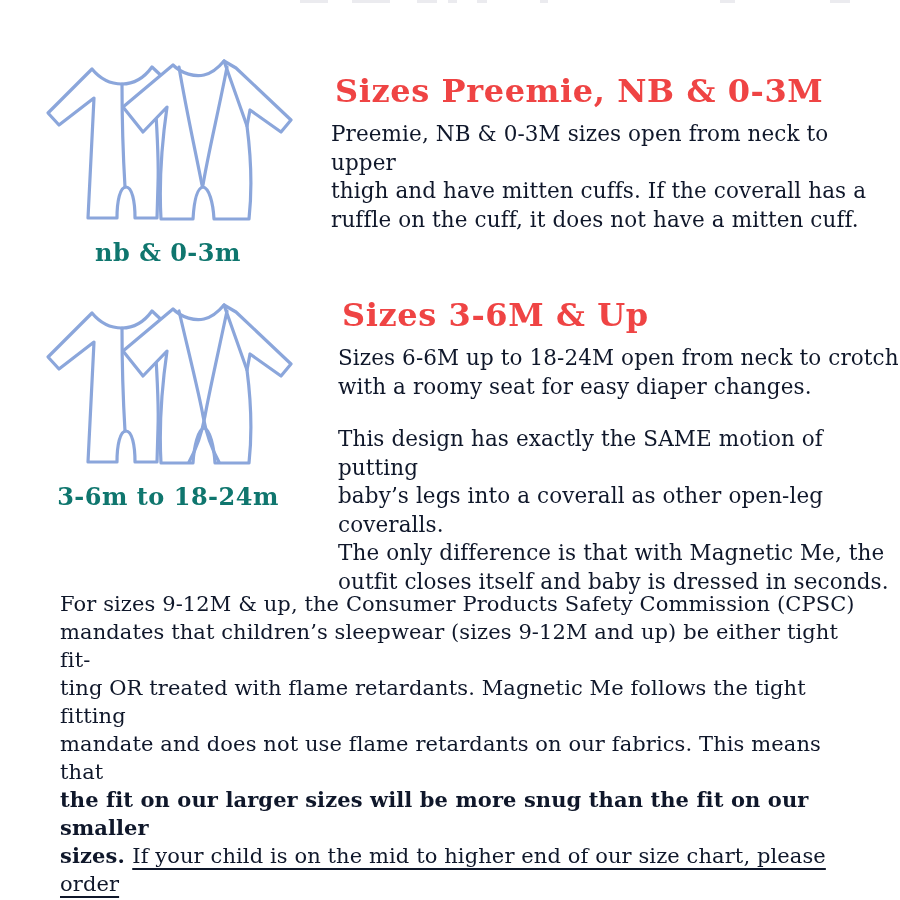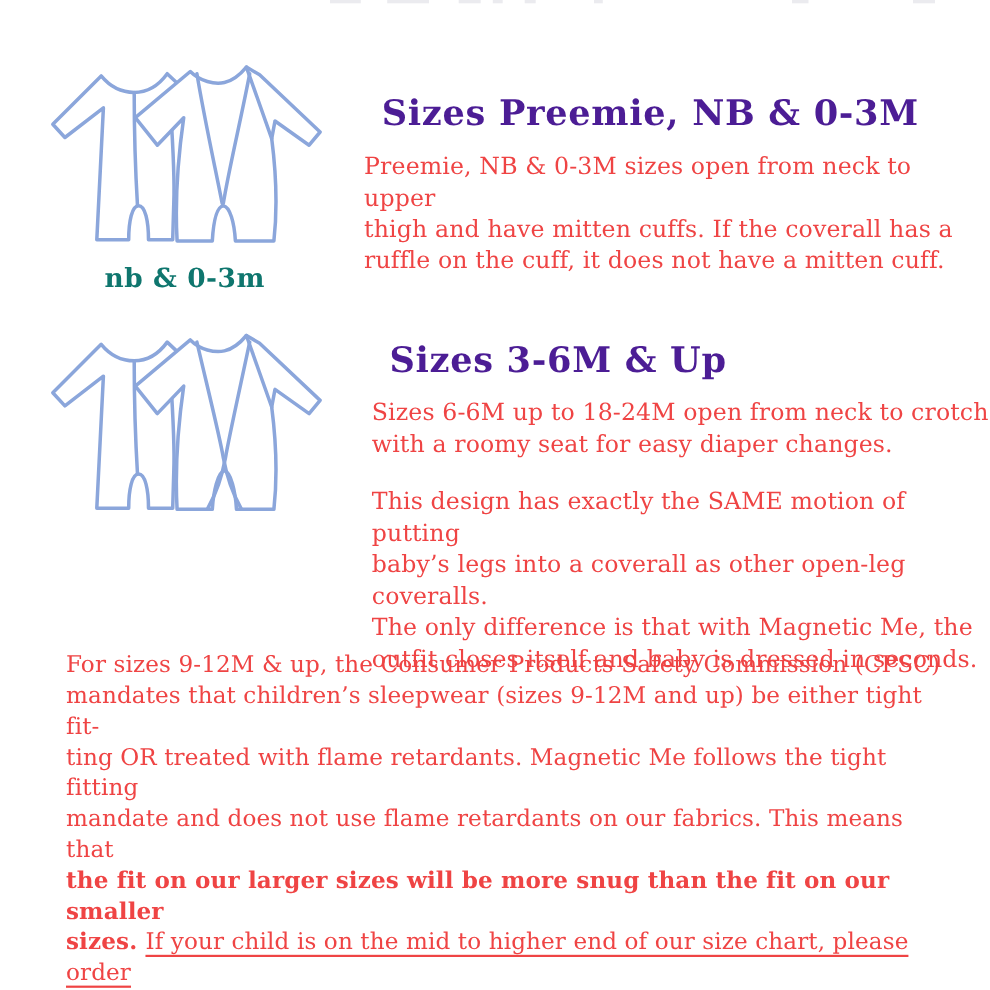--- a/index.html
+++ b/index.html
@@ -7,23 +7,23 @@
           font-family:"DejaVu Serif", serif;}
   
   .artifact{position:absolute;top:0;height:3px;background:#ebebef;}
 
   .fig{position:absolute;width:260px;}
   .fig svg{display:block;}
   .fig-label{text-align:center;color:#0f766e;font-weight:bold;font-size:24px;
              letter-spacing:0.5px;margin-top:9px;}
 
   .col{position:absolute;width:566px;}
-  .sec-h{margin:16px;color:#4c1d95;font-size:32px;line-height:38px;font-weight:bold;
+  .sec-h{margin:4px;color:#ef4444;font-size:32px;line-height:38px;font-weight:bold;
          letter-spacing:0.6px;}
-  .sec-b{margin:10px 0 0 0;color:#ef4444;font-size:21.5px;line-height:28.5px;
+  .sec-b{margin:10px 0 0 0;color:#0f172a;font-size:21.5px;line-height:28.5px;
          white-space:pre-line;letter-spacing:0.1px;}
   .sec-b + .sec-b{margin-top:24px;}
 
   #fig1{left:38px;top:54px;}
   #col1{left:331px;top:68px;}
   #fig2{left:38px;top:298px;}
   #col2{left:338px;top:292px;}
 
   #sec3{position:absolute;left:57px;top:578px;width:805px;}
   #sec3 .sec-h{font-size:33px;letter-spacing:0.4px;}
@@ -80,20 +80,21 @@
           <path d="M84,30 C84,65 85,100 87,133" fill="none"></path>
         </g>
         <g>
           <path d="M135,11 C144,20 157,23 166,21 C175,19 181,13 186,7 L198,14 L253,66 L243,78 L212,56 L209,72 C213,103 214,138 211,165 L177,165 C176,149 172,131 166,130 C160,131 156,149 155,165 L123,165 C121,130 124,88 129,53 L105,78 L85,53 Z"></path>
           <path d="M141,13 C152,60 162,100 165,118 C169,140 176,155 181,164" fill="none"></path>
           <path d="M189,13 C179,60 170,100 167,118 C163,140 156,155 151,164" fill="none"></path>
           <path d="M186,7 L209,72" fill="none"></path>
         </g>
       </g>
     </svg>
+    <figcaption class="fig-label">3-6m to 18-24m</figcaption>
   </figure>
 
   <div class="col" id="col2">
     <h2 class="sec-h">Sizes 3-6M &amp; Up</h2>
     <p class="sec-b">Sizes 6-6M up to 18-24M open from neck to crotch
 with a roomy seat for easy diaper changes.</p>
     <p class="sec-b">This design has exactly the SAME motion of putting
 baby’s legs into a coverall as other open-leg coveralls.
 The only difference is that with Magnetic Me, the
 outfit closes itself and baby is dressed in seconds.</p>

